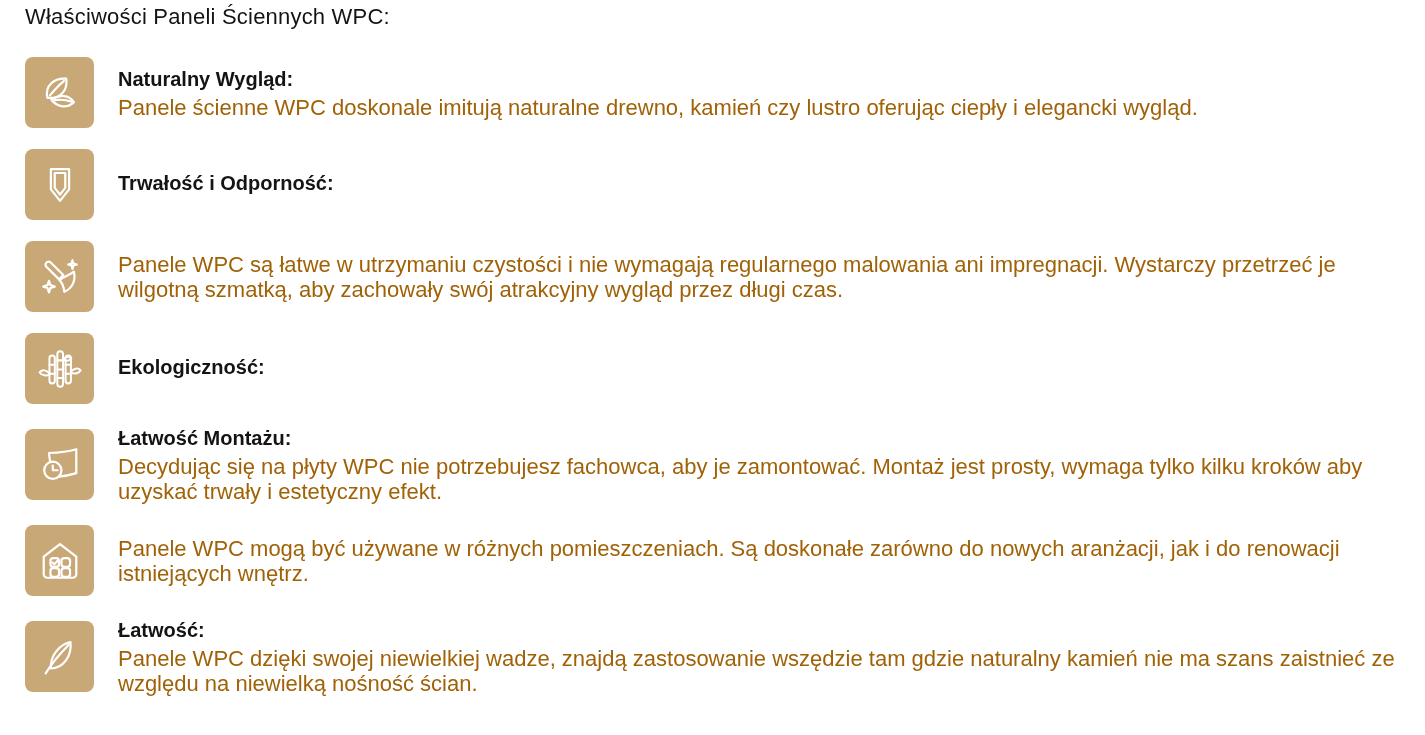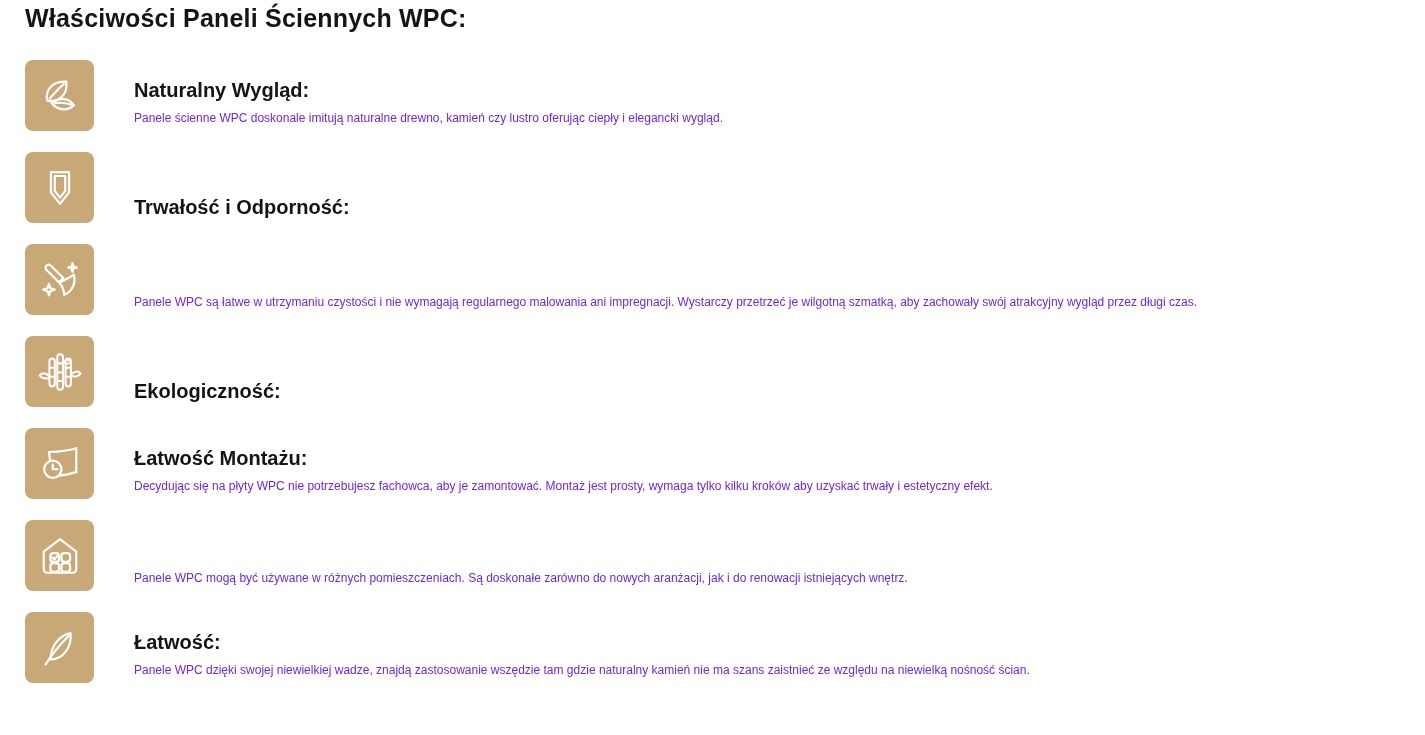--- a/index.html
+++ b/index.html
@@ -11,33 +11,33 @@
   body {
     width: 1425px;
     height: 735px;
     overflow: hidden;
     color: #1c1c1c;
   }
   .page {
     padding: 4px 30px 0 25px;
   }
   .page-title {
-    font-size: 25px;
-    font-weight: 700;
+    font-size: 22px;
+    font-weight: 400;
     color: #141414;
     margin: 0 0 27px 0;
     letter-spacing: 0.2px;
   }
   .features-list {
     display: block;
   }
   .feature {
     display: flex;
-    align-items: flex-end;
-    gap: 40px;
+    align-items: center;
+    gap: 24px;
     margin-bottom: 21px;
   }
   .icon-box {
     flex: 0 0 69px;
     width: 69px;
     height: 71px;
     border-radius: 8px;
     display: flex;
     align-items: center;
     justify-content: center;
@@ -53,23 +53,23 @@
     padding-top: 1px;
   }
   .feature-heading {
     font-size: 20px;
     font-weight: 700;
     color: #141414;
     margin: 0 0 4px 0;
     line-height: 24px;
   }
   .feature-desc {
-    font-size: 12px;
+    font-size: 22px;
     line-height: 25px;
-    color: #6d28d9;
+    color: #a16207;
     margin: 0;
   }
 </style>
 </head>
 <body>
 
 <div class="page">
   <h2 class="page-title">Właściwości Paneli Ściennych WPC:</h2>
   <div class="features-list">
       <div class="feature">

